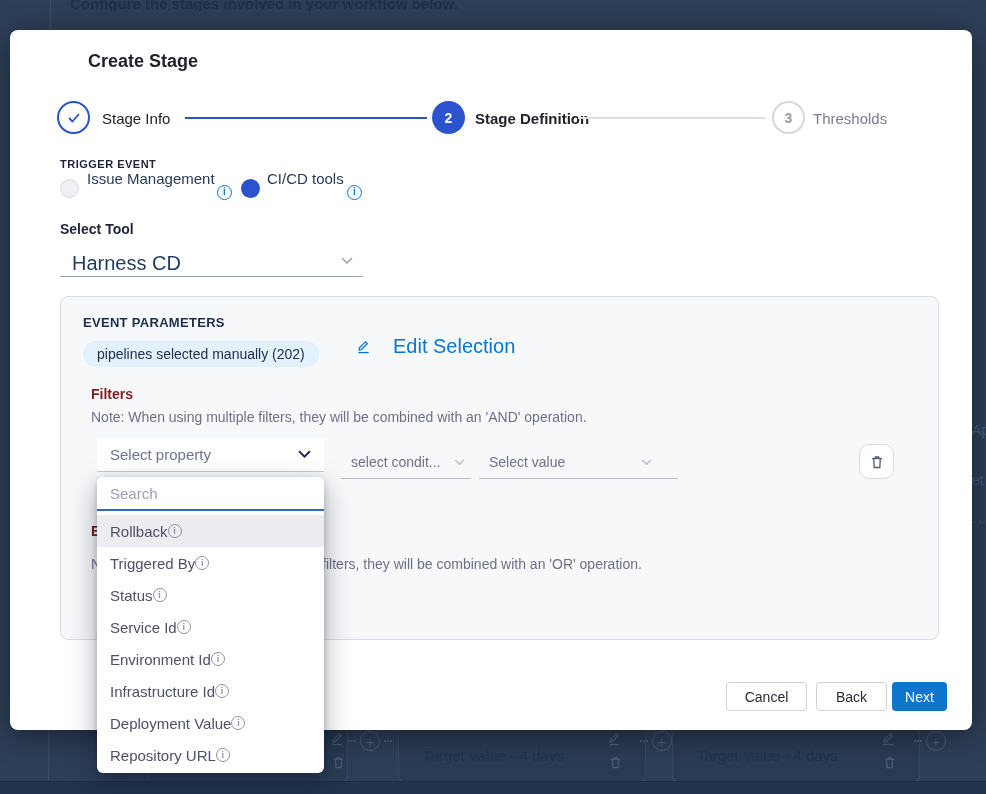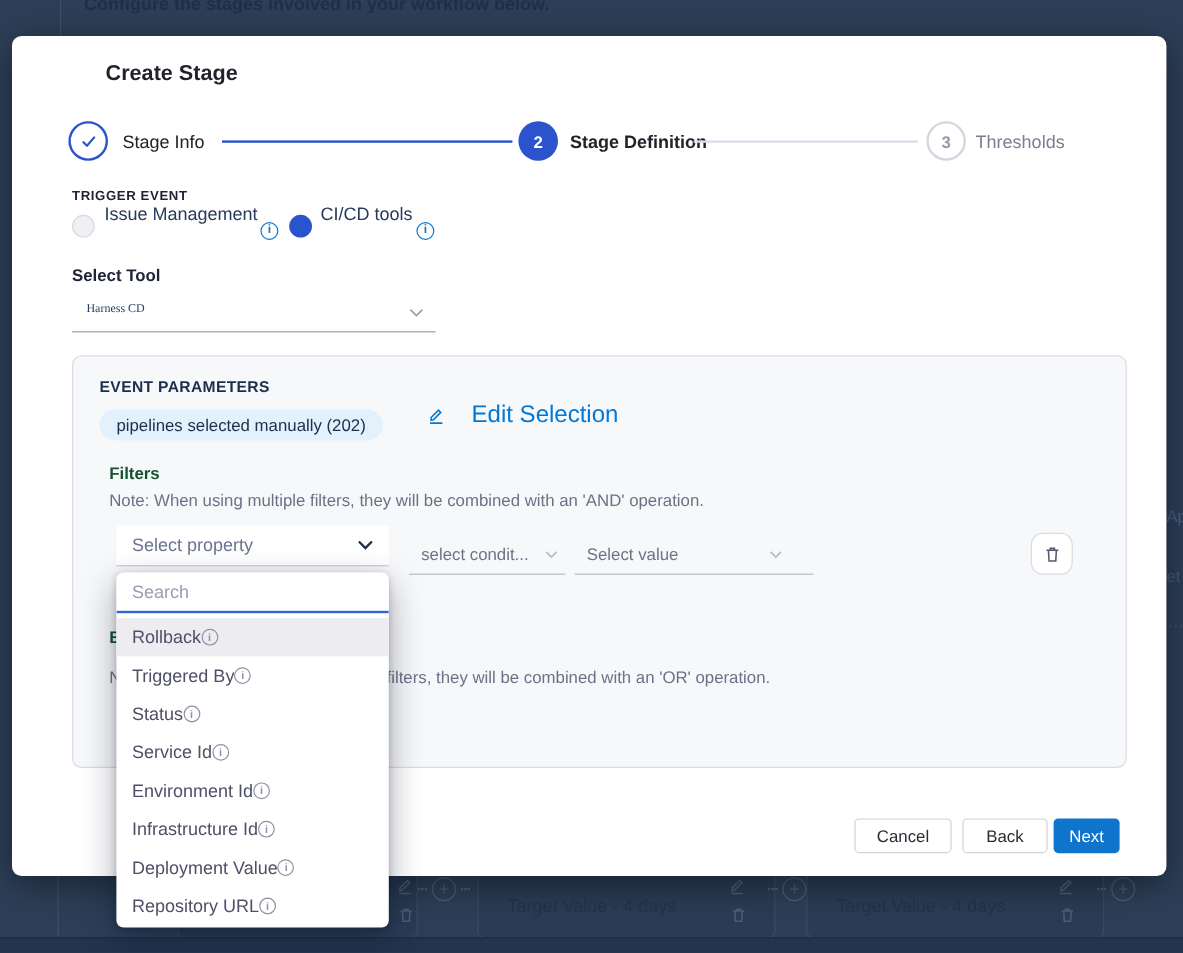--- a/index.html
+++ b/index.html
@@ -45,43 +45,43 @@
   .radio.on{background:#2b53cd;}
   .radio-label{position:absolute;top:140px;font-size:15px;color:#273a58;white-space:nowrap;}
   .info-icon{display:inline-flex;align-items:center;justify-content:center;width:15px;height:15px;
     border:1.4px solid currentColor;border-radius:50%;font-size:10px;font-weight:700;line-height:1;
     box-sizing:border-box;}
   .info-blue{position:absolute;top:151px;color:#0278d5;}
 
   .field-label{position:absolute;font-size:14px;font-weight:700;color:#1f2337;}
   .tool-select{position:absolute;left:50px;top:214px;width:303px;height:33px;
     border-bottom:1px solid #9ca0b4;box-sizing:border-box;}
-  .tool-select .val{position:absolute;left:12px;top:8px;font-size:10px;color:#1e3a5f;font-family:Liberation Serif, serif;}
+  .tool-select .val{position:absolute;left:12px;top:8px;font-size:20px;color:#1e3a5f;}
   .chev{position:absolute;}
 
   
   .panel{position:absolute;left:50px;top:266px;width:879px;height:344px;background:#f7f8fa;
     border:1px solid #d9dbe4;border-radius:8px;box-sizing:border-box;}
   .panel-heading{position:absolute;left:22px;top:18px;font-size:13px;font-weight:700;
     letter-spacing:.3px;color:#1b2e4d;}
   .pill{position:absolute;left:22px;top:44px;height:26px;padding:0 14px;display:flex;align-items:center;
     background:#e3f1fc;border-radius:13px;font-size:14px;color:#22304d;white-space:nowrap;}
   .edit-link{position:absolute;left:295px;top:38px;display:flex;align-items:center;gap:22px;
     color:#0278d5;font-size:20px;font-weight:500;cursor:pointer;}
-  .sub-heading{position:absolute;font-size:14px;font-weight:700;color:#14532d;}
+  .sub-heading{position:absolute;font-size:14px;font-weight:700;color:#7f1d1d;}
   .note{position:absolute;font-size:14px;color:#6e7087;white-space:nowrap;}
   .mini-select{position:absolute;height:33px;border-bottom:1px solid #b9bbc9;box-sizing:border-box;}
   .mini-select .ph{position:absolute;left:10px;top:8px;font-size:14px;color:#6e7189;white-space:nowrap;}
   .trash-btn{position:absolute;left:798px;top:147px;width:35px;height:35px;background:#fff;
     border:1px solid #d9dbe4;border-radius:10px;display:flex;align-items:center;justify-content:center;
     color:#565a6e;cursor:pointer;box-sizing:border-box;}
 
   
   .btn{position:absolute;top:652px;height:29px;border-radius:4px;font-size:14px;
-    display:flex;align-items:center;justify-content:center;box-sizing:border-box;cursor:pointer;}
+    display:flex;align-items:center;justify-content:center;box-sizing:border-box;cursor:pointer;margin-left:14px;}
   .btn.ghost{background:#fff;border:1px solid #cfd2da;color:#2b2b35;}
   .btn.primary{background:#0f74cb;color:#fff;font-weight:500;}
 
   
   .dd-trigger{position:absolute;left:97px;top:438px;width:227px;height:34px;background:#fff;
     border-bottom:1px solid #c6c8d2;box-sizing:border-box;z-index:50;cursor:pointer;}
   .dd-trigger .ph{position:absolute;left:13px;top:8px;font-size:15px;color:#6b7390;}
   .dd-panel{position:absolute;left:97px;top:477px;width:227px;height:296px;background:#fff;
     border-radius:6px;box-shadow:0 10px 28px rgba(10,16,38,0.35),0 2px 6px rgba(10,16,38,0.2);
     z-index:50;overflow:hidden;}

